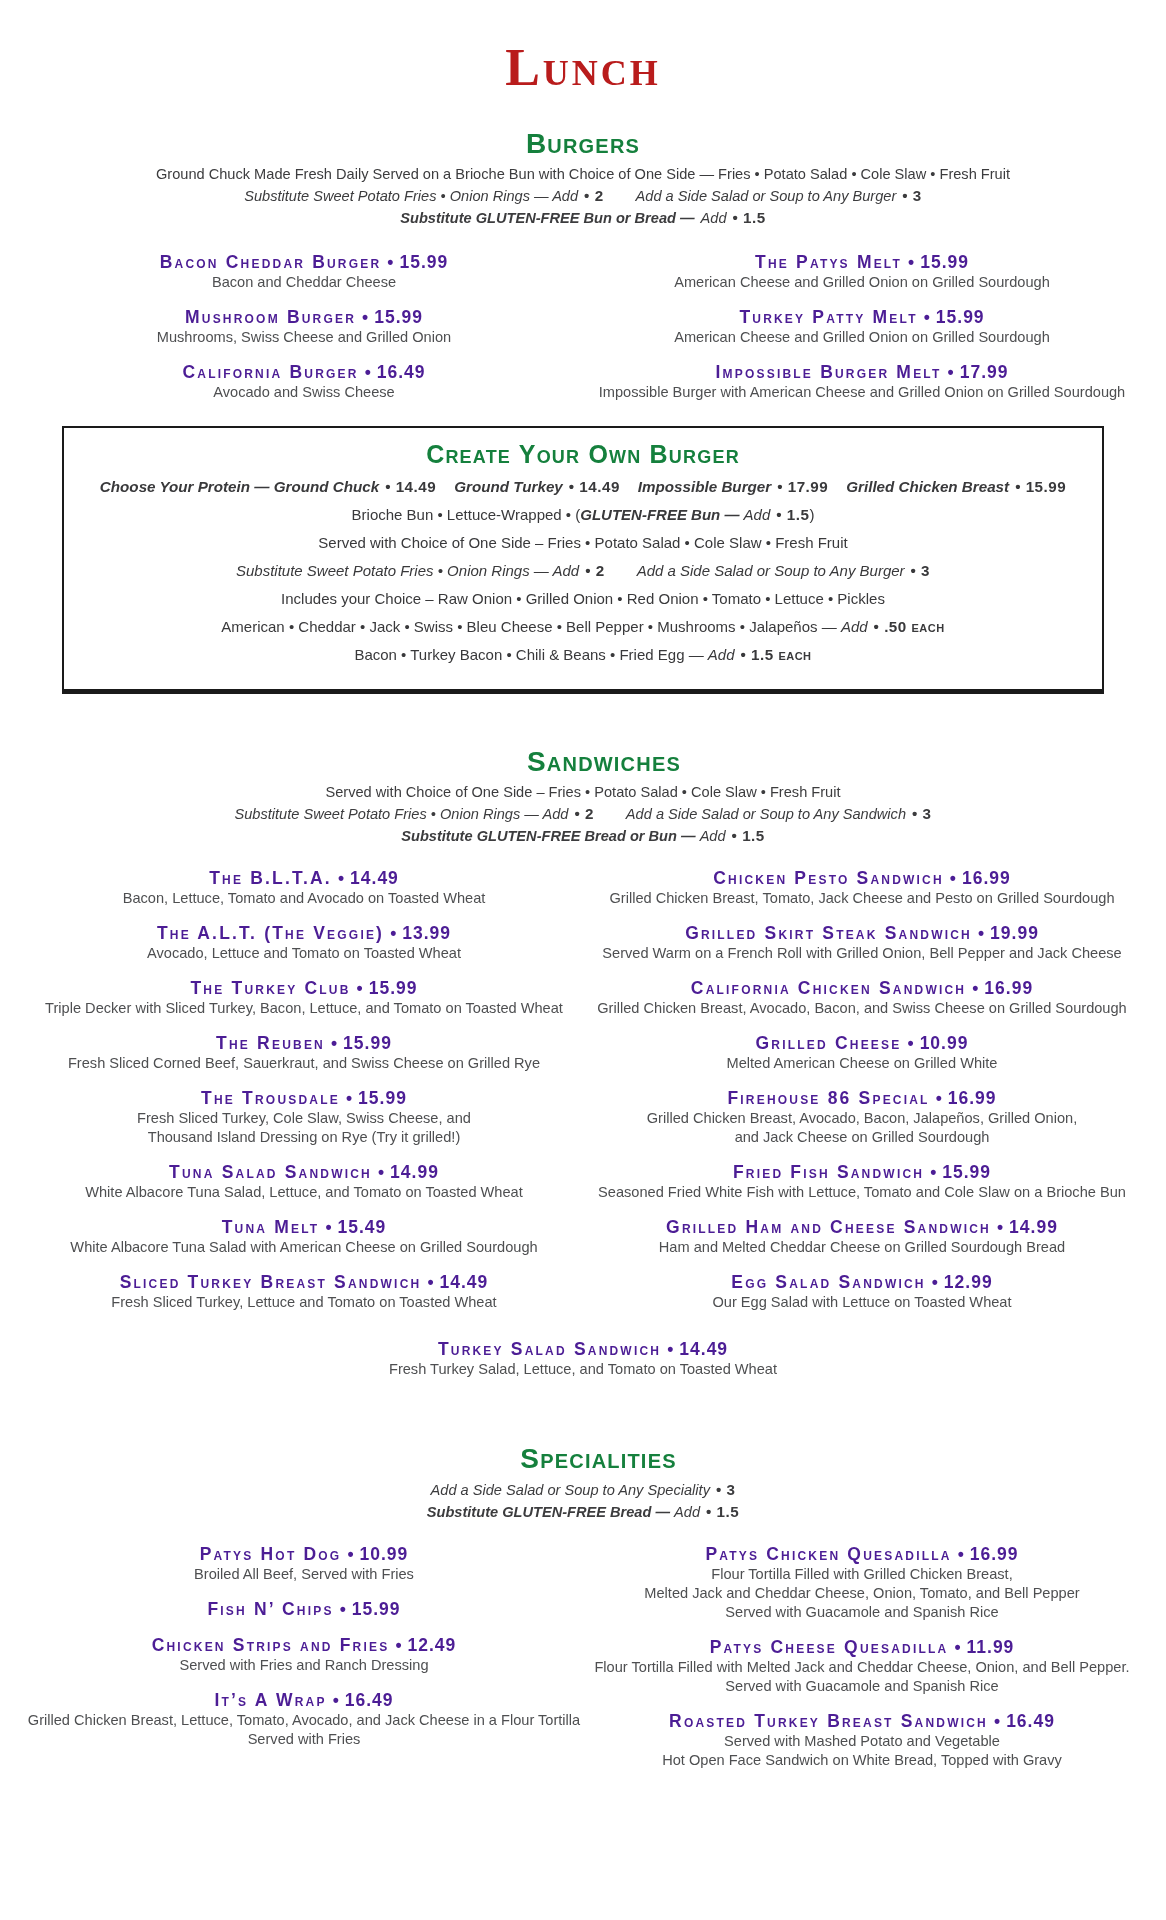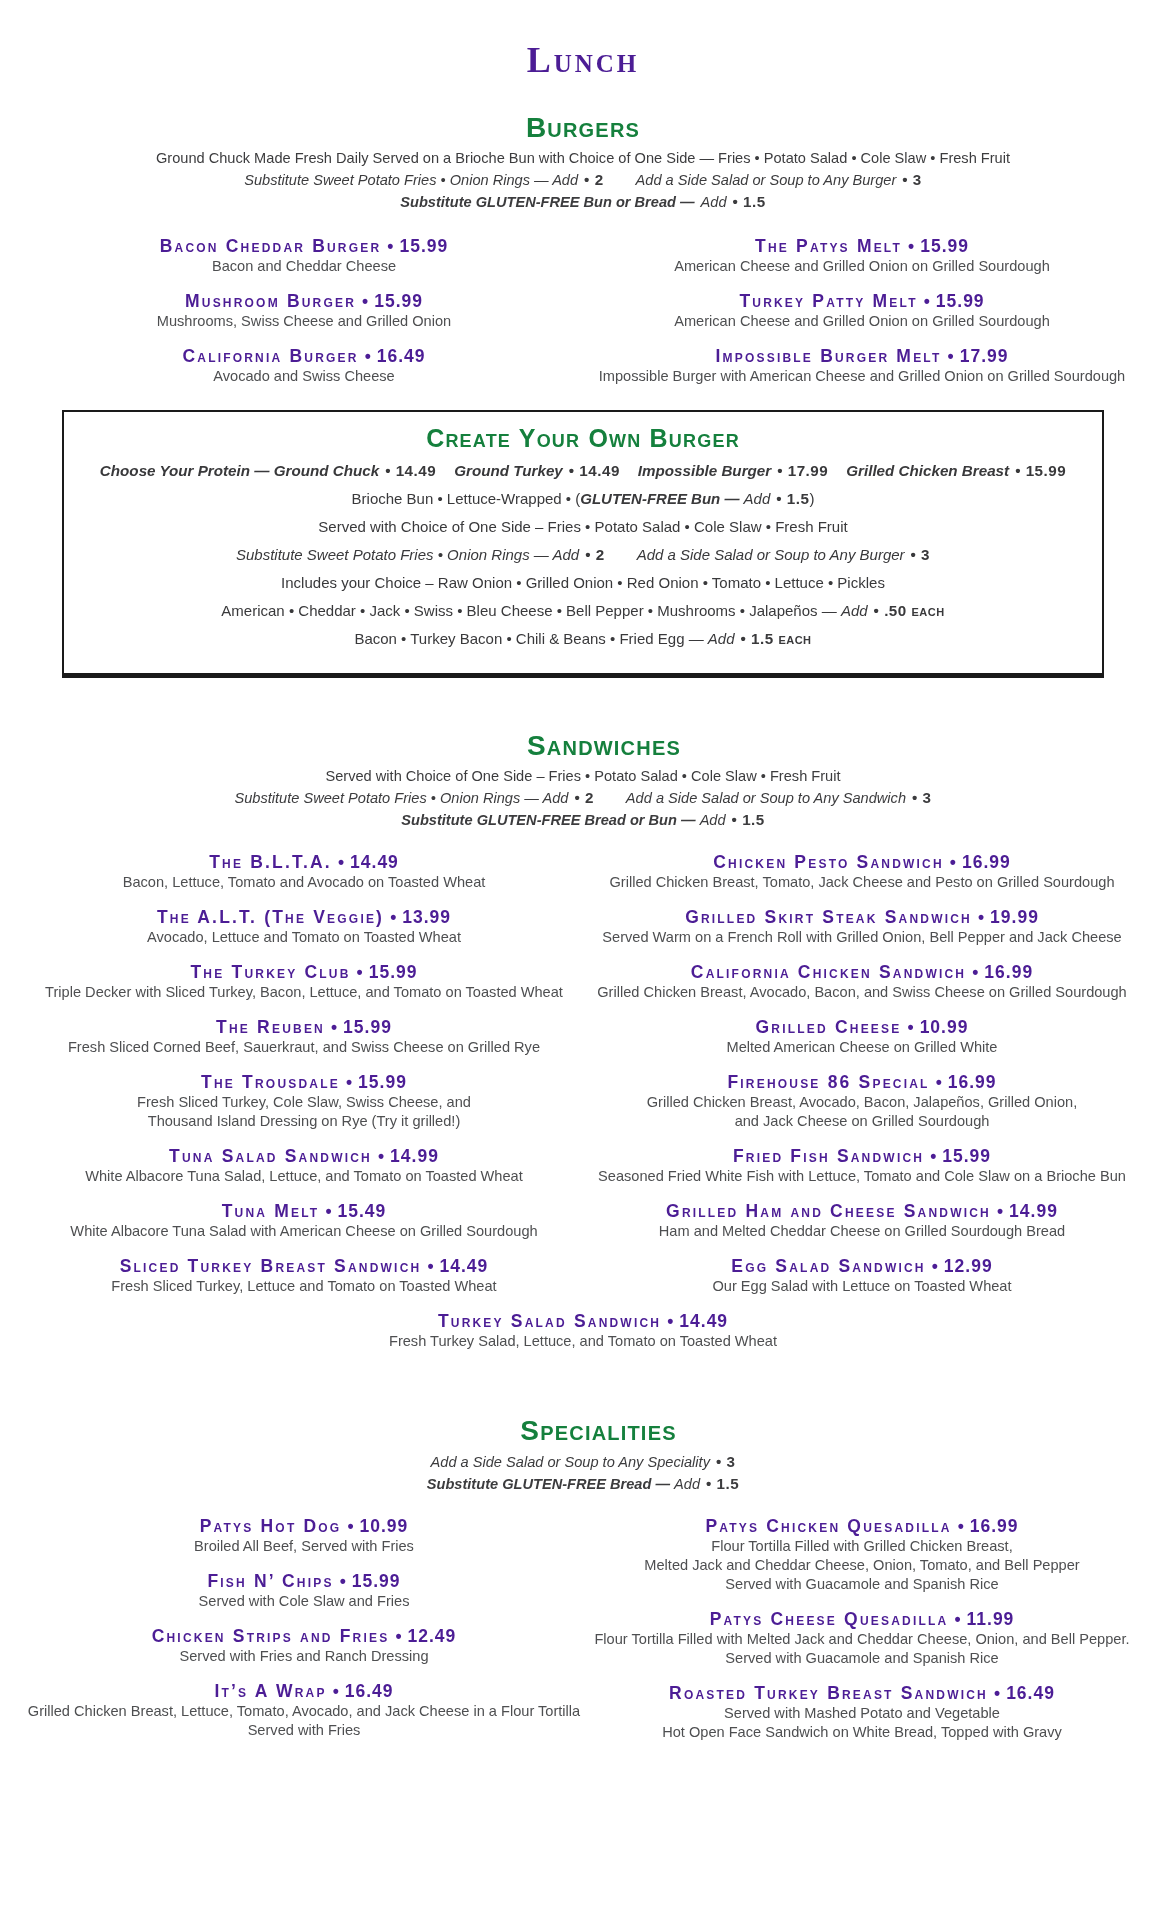--- a/index.html
+++ b/index.html
@@ -2,22 +2,22 @@
 <html><head>
 <meta charset="utf-8">
 <style>
   html,body{margin:0;padding:0;background:#ffffff;}
   .page{
     width:1166px;height:1920px;margin:0 auto;background:#ffffff;
     font-family:"Liberation Sans",sans-serif;color:#28282a;overflow:hidden;
   }
   .page-title{
     font-family:"Liberation Serif",serif;font-weight:700;font-variant:small-caps;
-    font-size:36px;letter-spacing:3px;text-align:center;line-height:1;
-    margin:0;padding-top:42px;color:#4c1d95;
+    font-size:52px;letter-spacing:3px;text-align:center;line-height:1;
+    margin:0;padding-top:42px;color:#b91c1c;
   }
   .sec-head{
     font-weight:700;font-variant:small-caps;font-size:28px;letter-spacing:1.2px;
     text-align:center;line-height:1;margin:0;color:#15803d;
   }
   .burgers-head{margin-top:36px;}
   .sandwiches-head{margin-top:54px;padding-left:42px;}
   .specials-head{margin-top:66px;margin-left:31px;}
   .introl{text-align:center;font-size:14.6px;line-height:21px;color:#3c3c3e;margin:0 40px;}
   .introl.first{margin-top:6px;}
@@ -29,21 +29,21 @@
   .cols{display:grid;grid-template-columns:1fr 1fr;width:1116px;margin:20px auto 0;}
   .cols.tight{margin-top:22px;}
   .item{text-align:center;margin-bottom:14px;}
   .item-title{
     font-weight:700;font-variant:small-caps;font-size:17.5px;letter-spacing:2.2px;
     line-height:22px;color:#4c1d95;white-space:nowrap;
   }
   .sep{margin:0 6px;letter-spacing:0;}
   .pr{letter-spacing:1px;}
   .item-desc{font-size:14.6px;line-height:19px;color:#4e4f51;}
-  .center-item{width:1116px;margin:0 auto;}
+  .center-item{width:1116px;margin:12px auto;}
   .box{
     margin:10px 62px 0;border:2px solid #1a1a1a;border-bottom-width:5px;
     padding:14px 16px 24px;
   }
   .box-head{font-size:25px;}
   .box-line{text-align:center;font-size:15px;line-height:20px;margin-top:8px;color:#39393b;}
   .box-line.proteins{margin-top:10px;font-size:15.2px;}
   .pgap{display:inline-block;width:18px;}
 </style>
 </head>
@@ -210,21 +210,20 @@
   </div>
 
   <div class="cols">
     <div class="col">
       <div class="item">
         <div class="item-title"><span>Patys Hot Dog</span><span class="sep">•</span><span class="pr">10.99</span></div>
         <div class="item-desc">Broiled All Beef, Served with Fries</div>
       </div>
       <div class="item">
         <div class="item-title"><span>Fish N’ Chips</span><span class="sep">•</span><span class="pr">15.99</span></div>
-        <div class="item-desc">Served with Cole Slaw and Fries</div>
       </div>
       <div class="item">
         <div class="item-title"><span>Chicken Strips and Fries</span><span class="sep">•</span><span class="pr">12.49</span></div>
         <div class="item-desc">Served with Fries and Ranch Dressing</div>
       </div>
       <div class="item">
         <div class="item-title"><span>It’s A Wrap</span><span class="sep">•</span><span class="pr">16.49</span></div>
         <div class="item-desc">Grilled Chicken Breast, Lettuce, Tomato, Avocado, and Jack Cheese in a Flour Tortilla</div>
         <div class="item-desc">Served with Fries</div>
       </div>

